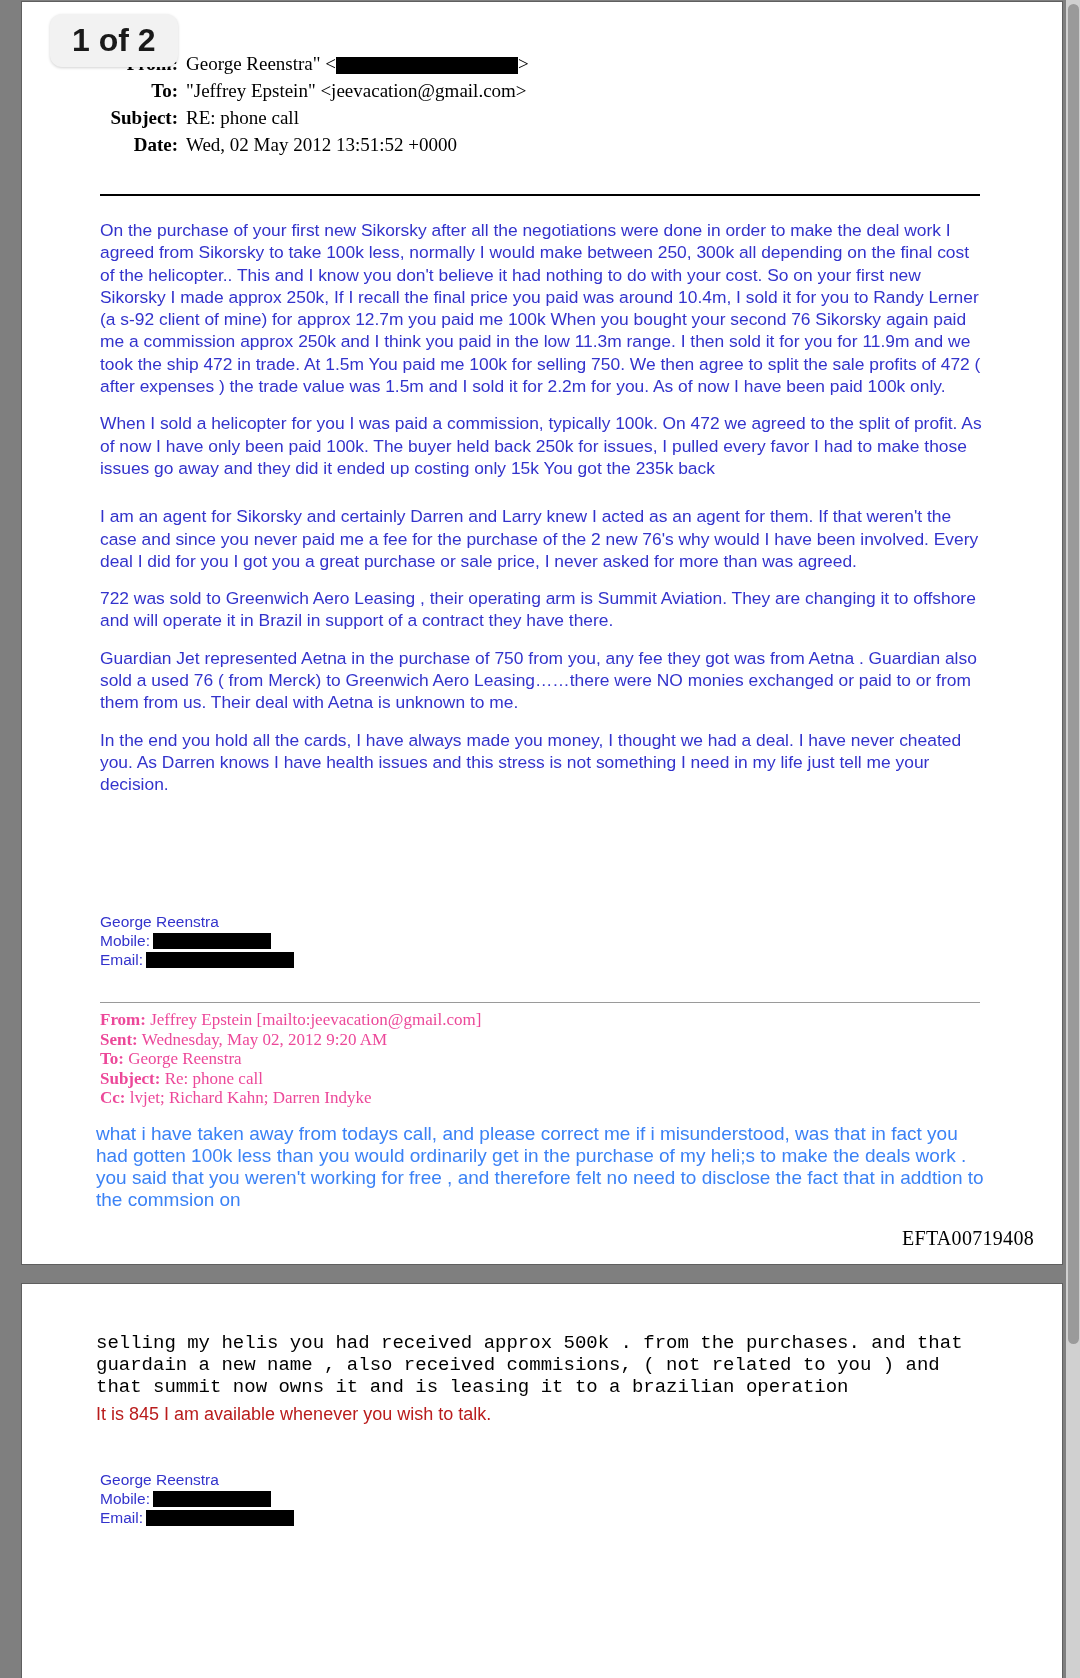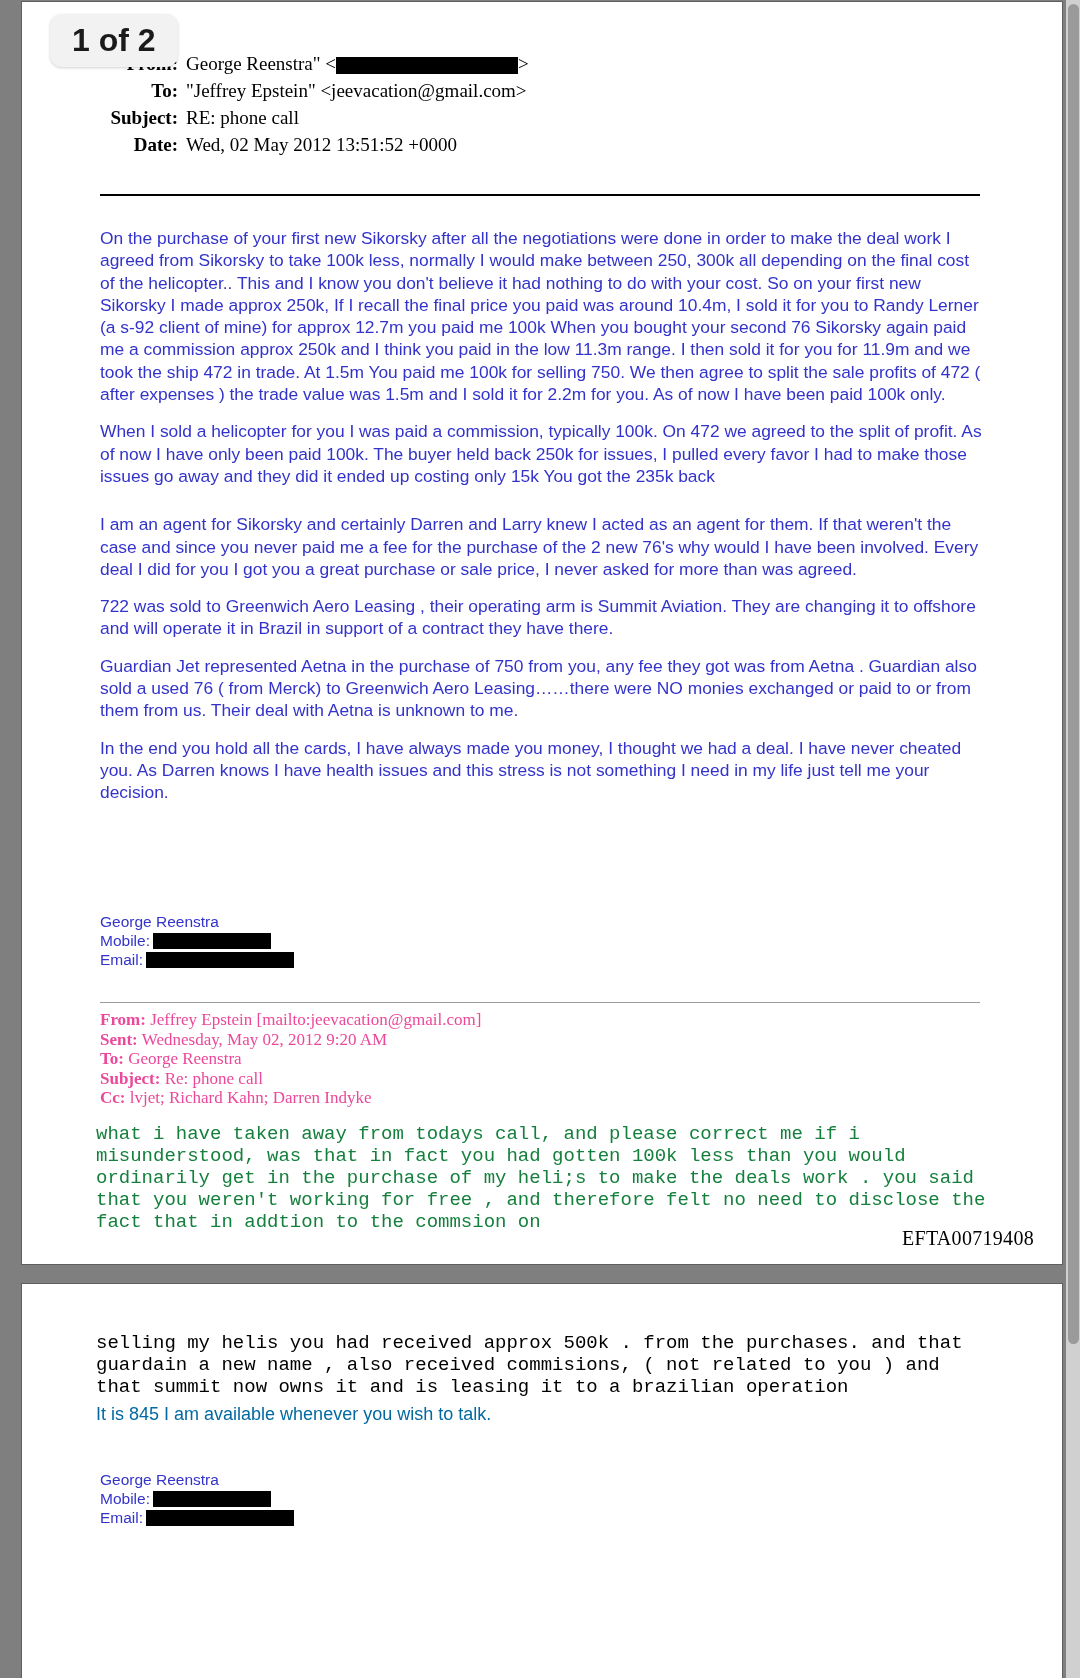--- a/index.html
+++ b/index.html
@@ -131,21 +131,21 @@
     left: 78px;
     top: 213px;
     width: 884px;
     color: #3333cc;
     font-family: "Liberation Sans", sans-serif;
     font-size: 17.4px;
     line-height: 22.3px;
     text-align: left;
   }
   .body-blue p {
-    margin: 12px 0 15px 0;
+    margin: 4px 0 15px 0;
   }
   .body-blue p.gap {
     margin-top: 26px;
   }
 
   .sig {
     position: absolute;
     left: 78px;
     top: 910px;
     color: #3333cc;
@@ -176,23 +176,23 @@
     color: #ec4899;
     line-height: 19.5px;
   }
   .quoted-hdr b { font-weight: bold; }
 
   .quoted-body {
     position: absolute;
     left: 74px;
     top: 1121px;
     width: 890px;
-    font-family: Liberation Mono, monospace;
+    font-family: Liberation Sans, sans-serif;
     font-size: 19px;
-    color: #15803d;
+    color: #3b82f6;
     line-height: 22px;
   }
 
   .bates {
     position: absolute;
     right: 28px;
     bottom: 14px;
     font-family: "Liberation Serif", serif;
     font-size: 20px;
     letter-spacing: 0.3px;
@@ -217,21 +217,21 @@
     top: 118px;
     width: 890px;
     font-family: "Liberation Serif", serif;
     font-size: 19px;
     color: #000;
     line-height: 24px;
   }
   .p2-line2 {
     font-family: "Liberation Sans", sans-serif;
     font-size: 18px;
-    color: #0369a1;
+    color: #b91c1c;
   }
   .p2-sig {
     position: absolute;
     left: 78px;
     top: 186px;
     color: #3333cc;
     font-family: "Liberation Sans", sans-serif;
     font-size: 15.5px;
     line-height: 19px;
   }

